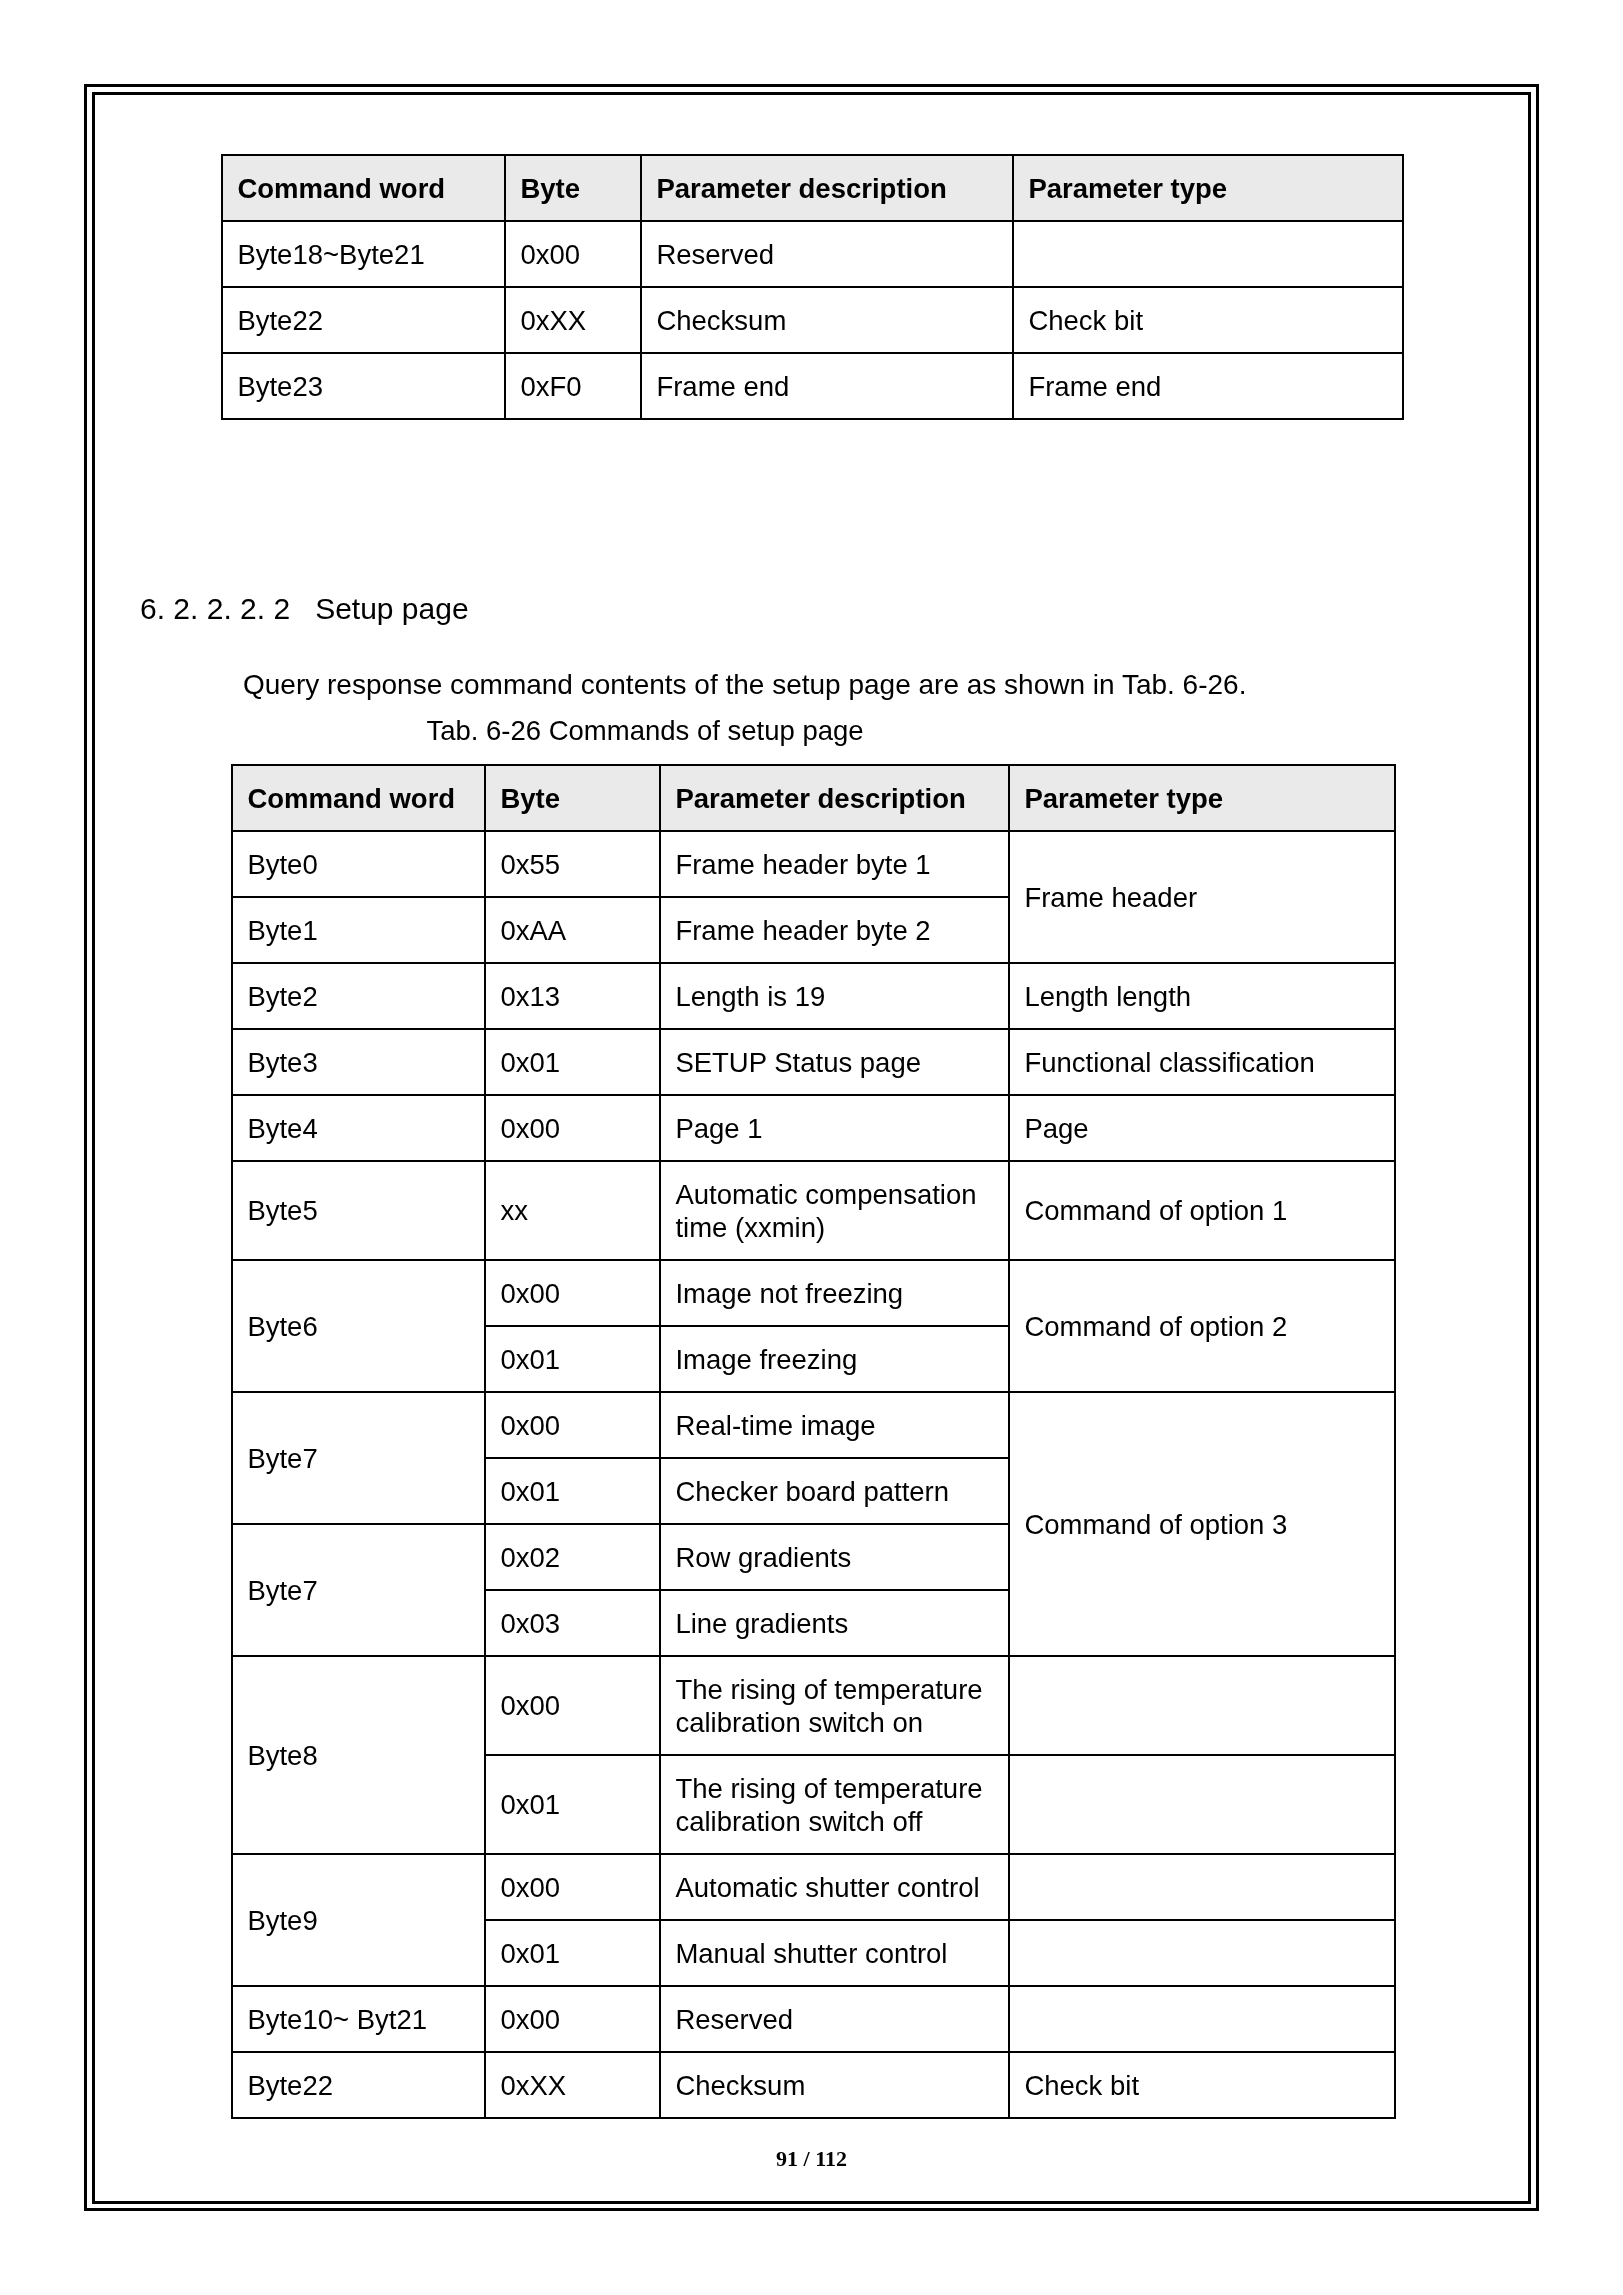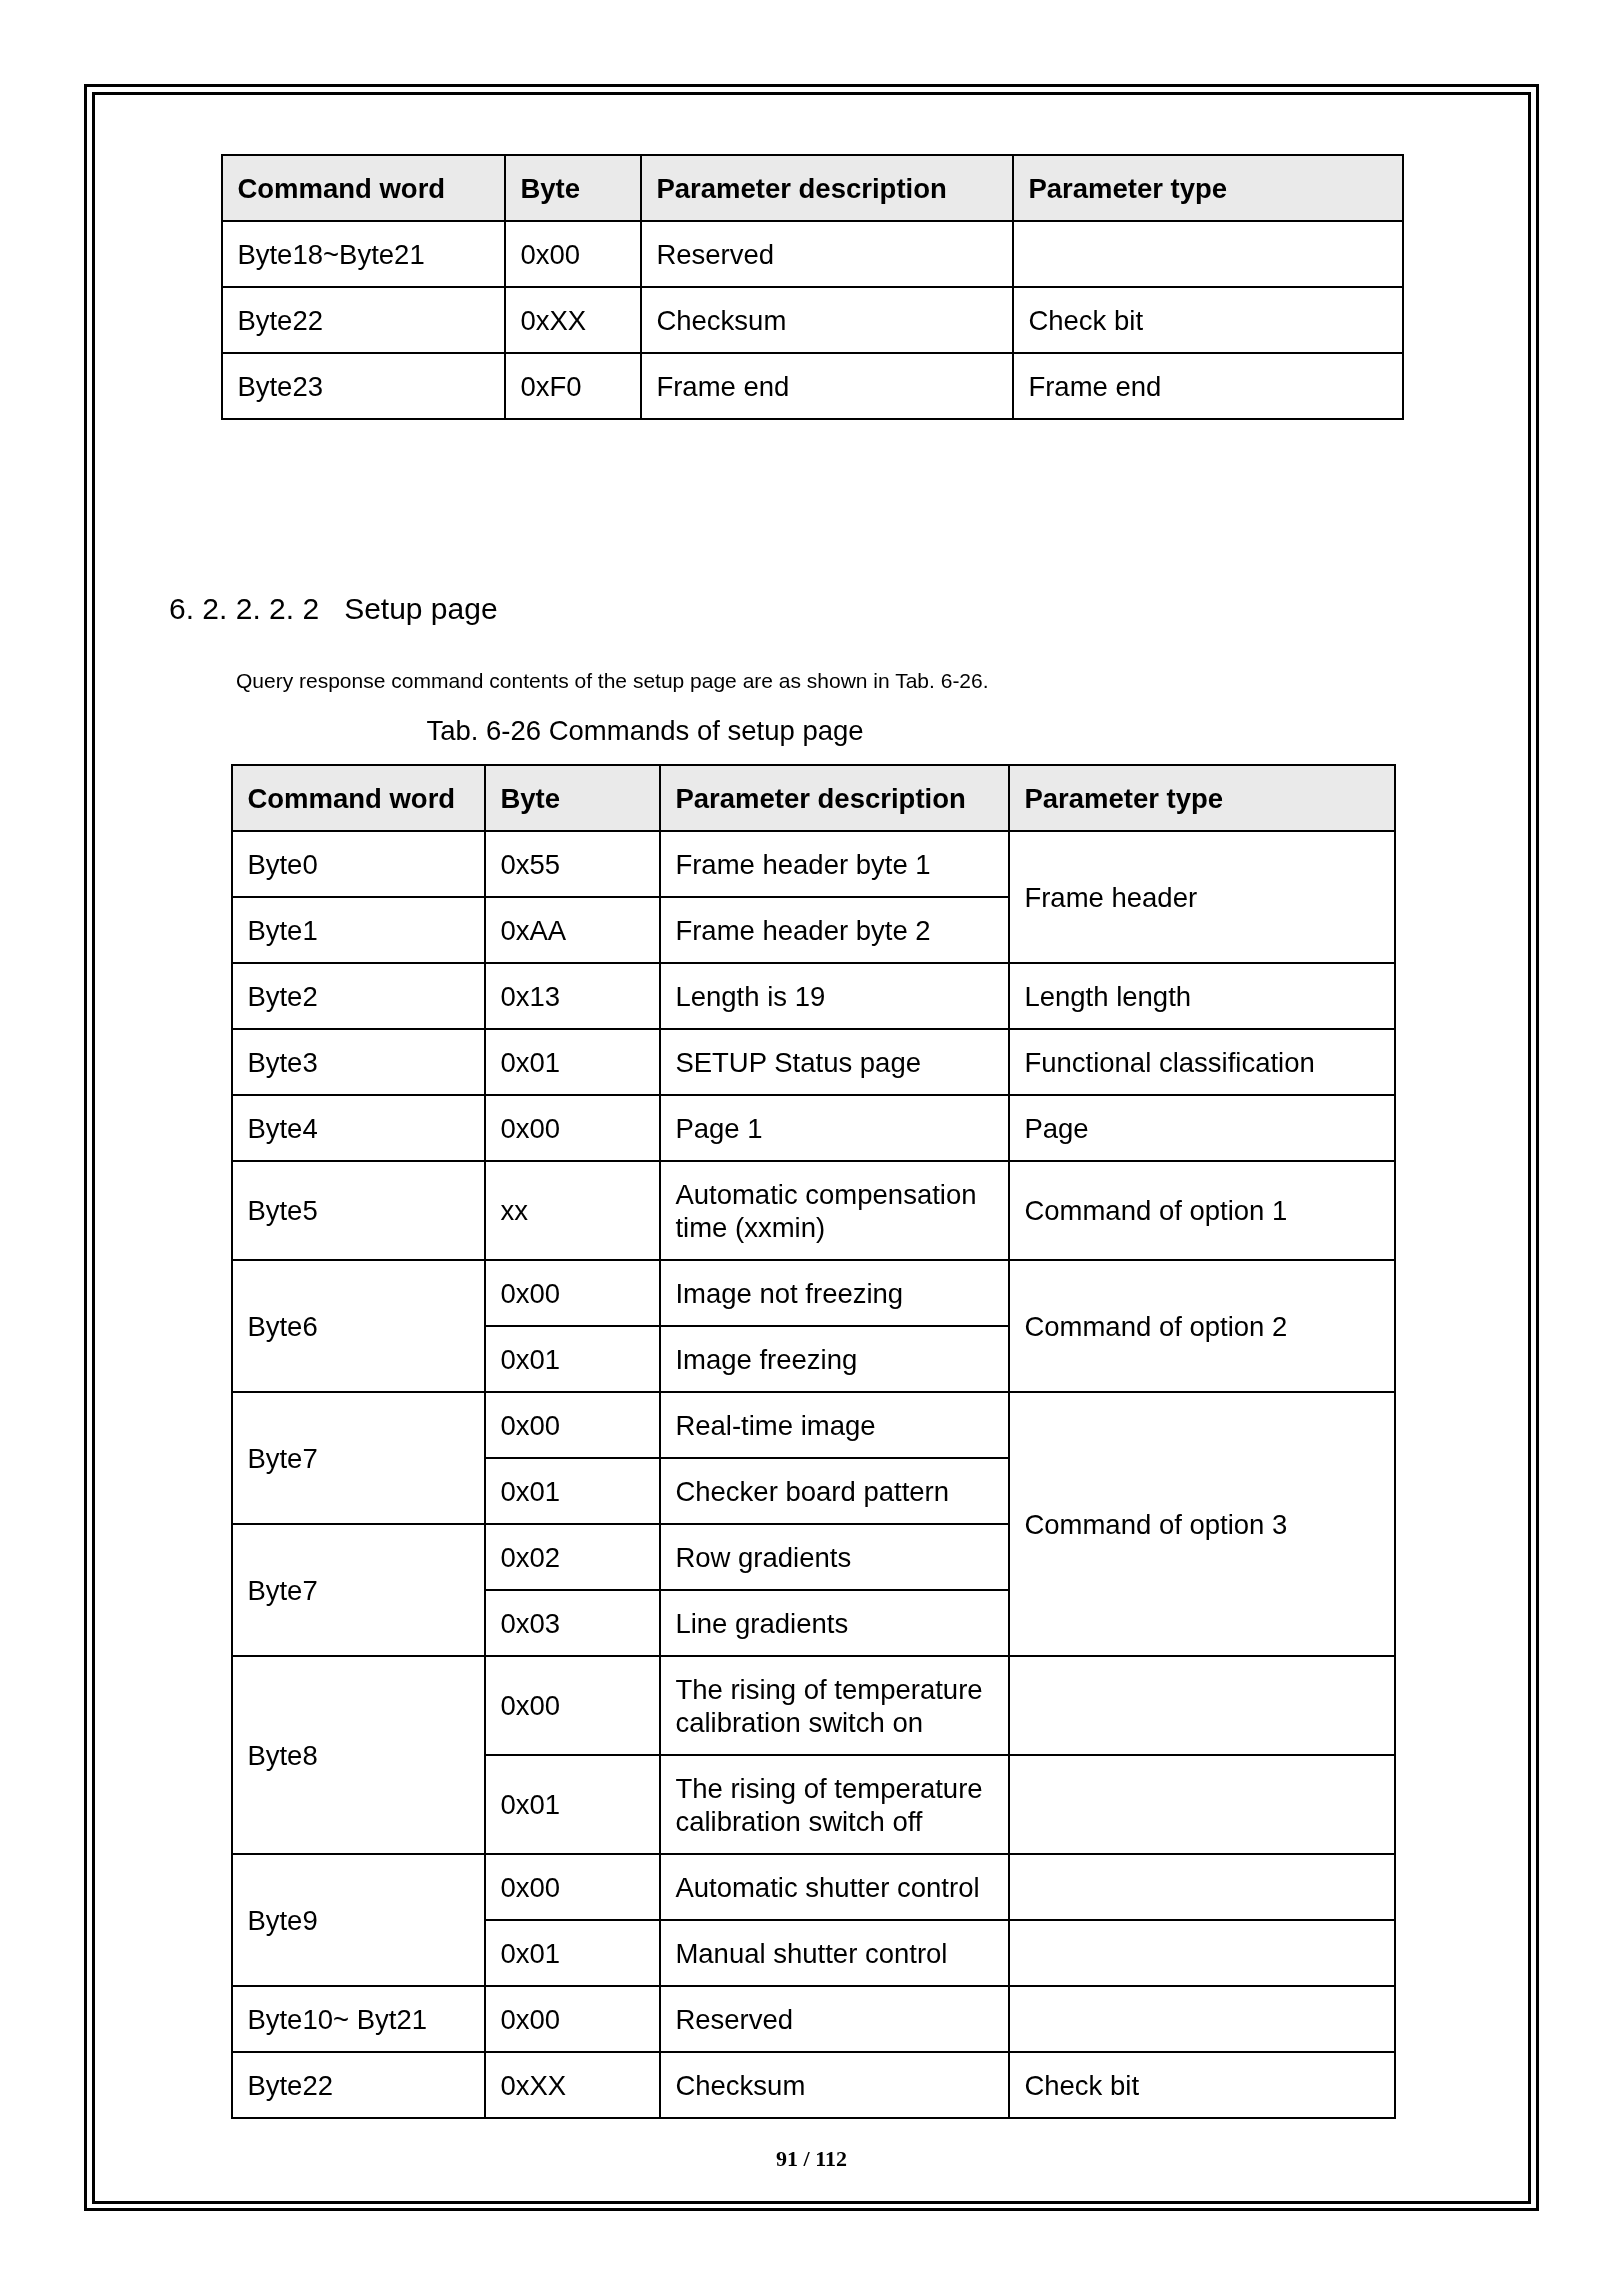--- a/index.html
+++ b/index.html
@@ -12,22 +12,22 @@
   table.cmd { position: absolute; border-collapse: collapse; table-layout: fixed; border-radius: 30px; }
   table.cmd td, table.cmd th { border: 2px solid #000; padding: 0 0 0 14.4px; font-size: 27.5px;
                  font-weight: normal; text-align: left; vertical-align: middle; line-height: 33px; }
   table.cmd th { background: #eaeaea; font-weight: bold; height: 64px; }
   #t1 { left: 221px; top: 154px; width: 1181px; }
   #t2 { left: 231px; top: 764px; width: 1163px; }
   #t1 td { height: 64px; }
   #t1 tr.tall td { height: 97px; }
   #t2 td { height: 64px; }
   #t2 tr.tall td { height: 97px; }
-  .heading { position: absolute; left: 169px; top: 592px; font-size: 30px; white-space: pre; }
-  .para { position: absolute; left: 236px; top: 669px; font-size: 21px; white-space: nowrap; text-align: center; }
+  .heading { position: absolute; left: 140px; top: 592px; font-size: 30px; white-space: pre; }
+  .para { position: absolute; left: 243px; top: 669px; font-size: 28px; white-space: nowrap; text-align: center; }
   .caption { position: absolute; left: 0; width: 1290px; top: 715px; text-align: center; font-size: 27.5px; }
   .pagenum { position: absolute; left: 0; width: 1623px; top: 2146px; text-align: center;
              font-family: "Liberation Serif", serif; font-weight: bold; font-size: 22px; }
 </style>
 </head>
 <body>
 
 <div class="frame-outer"></div>
 <div class="frame-inner"></div>
 

